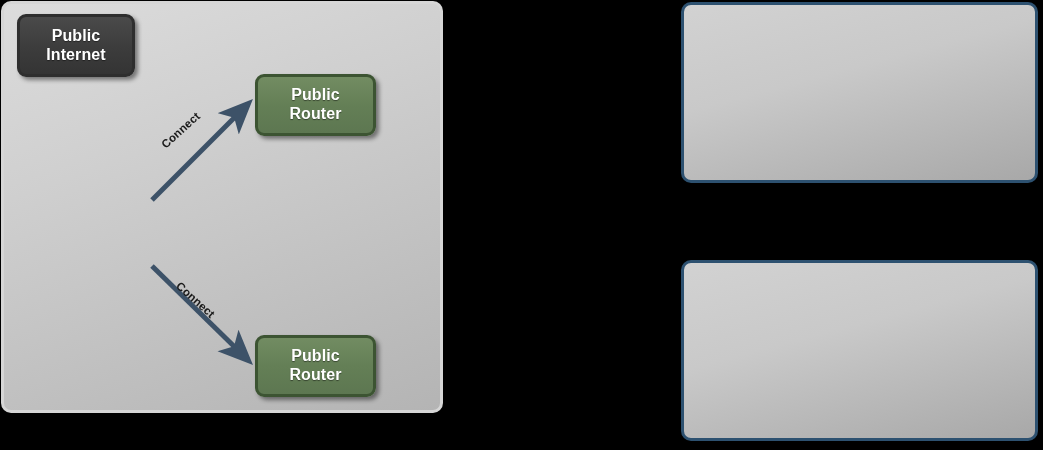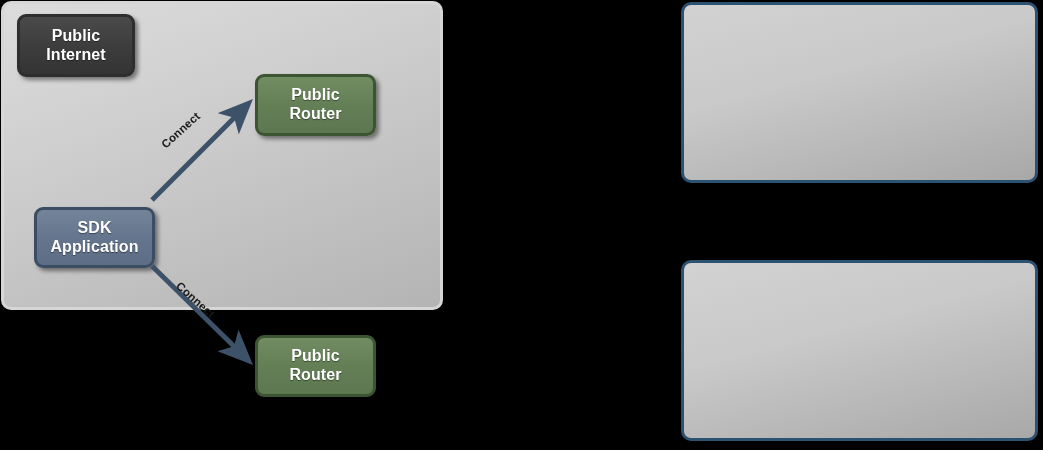--- a/index.html
+++ b/index.html
@@ -18,21 +18,21 @@
   
   .panel {
     position: absolute;
     box-sizing: border-box;
     border-radius: 10px;
   }
   #public-internet-panel {
     left: 1px;
     top: 1px;
     width: 442px;
-    height: 309px;
+    height: 412px;
     background: linear-gradient(160deg, #dcdcdc 0%, #cfcfcf 35%, #b4b4b4 100%);
     border: 3px solid #d6d6d6;
     box-shadow: 4px 4px 5px rgba(0,0,0,0.55);
   }
   #private-network-1-panel {
     left: 681px;
     top: 2px;
     width: 357px;
     height: 181px;
     background: linear-gradient(165deg, #d2d2d2 0%, #c9c9c9 40%, #a8a8a8 100%);
@@ -123,22 +123,20 @@
   }
 </style>
 </head>
 <body>
 
 <div class="panel" id="public-internet-panel">
 
   <div class="node node-dark" id="node-public-internet">Public
 Internet</div>
 
-  <div class="node node-slate" id="node-sdk-application">SDK
-Application</div>
 
   <div class="node node-green" id="node-public-router-1">Public
 Router</div>
 
 
   <div class="node node-green" id="node-public-router-2">Public
 Router</div>
 </div>
 
 <svg id="arrows-layer" viewBox="0 0 1043 450" width="1043" height="450" xmlns="http://www.w3.org/2000/svg">

